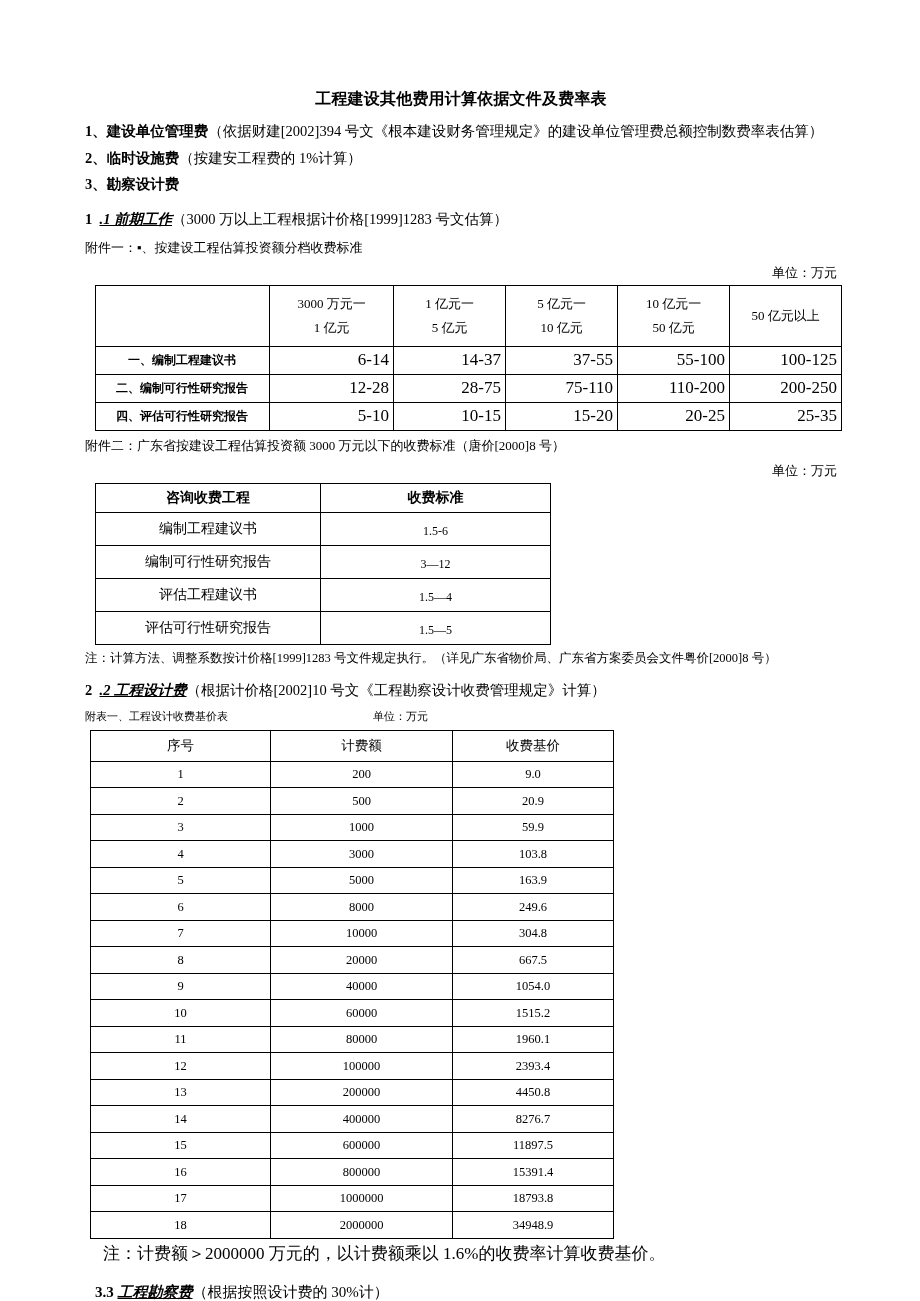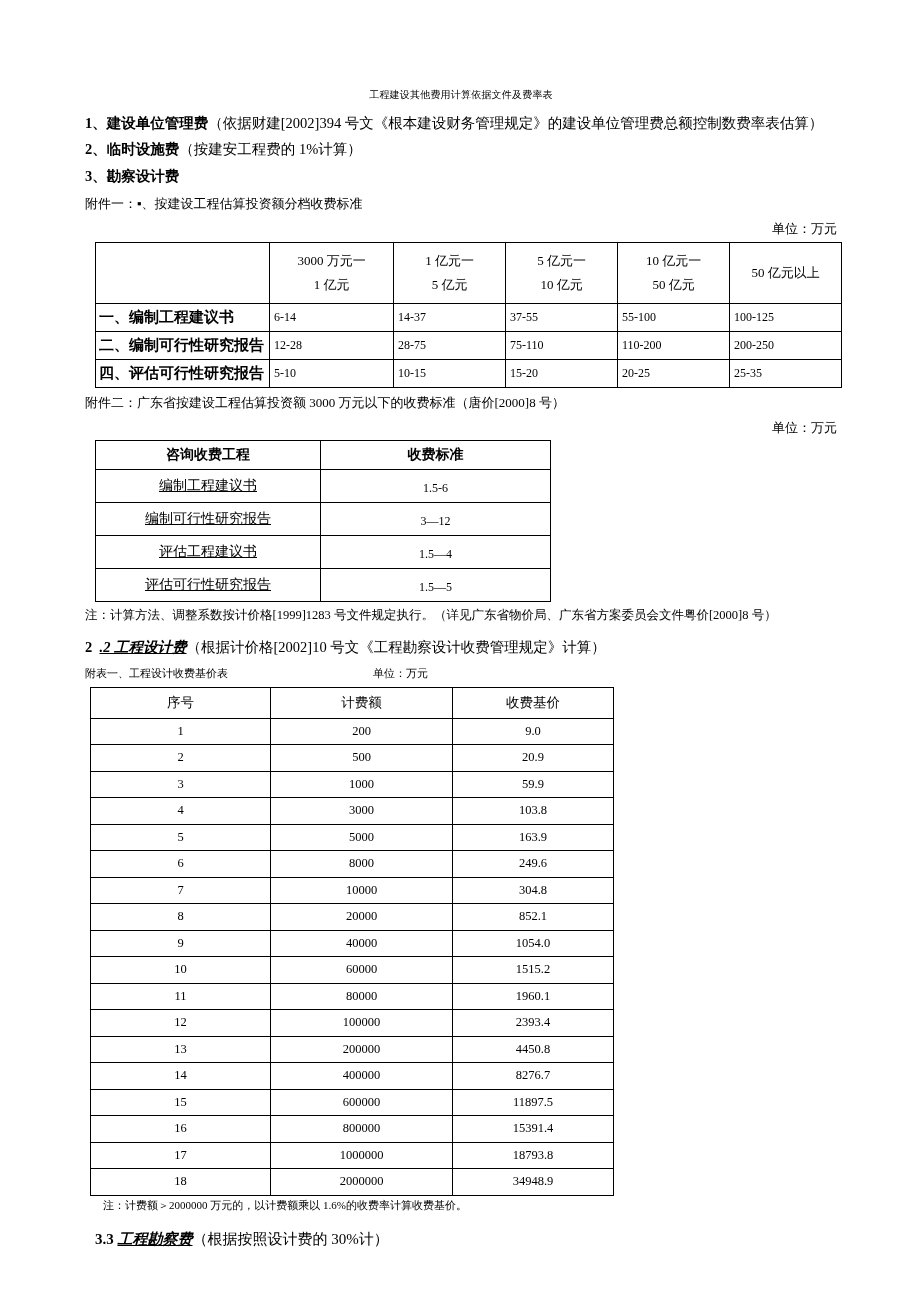--- a/index.html
+++ b/index.html
@@ -25,22 +25,22 @@
   .content {
     position: absolute;
     left: 85px;
     top: 88px;
     width: 752px;
   }
 
   
   .doc-title {
     text-align: center;
-    font-weight: normal;
-    font-size: 10px;
+    font-weight: bold;
+    font-size: 16px;
     letter-spacing: 0.2px;
     margin: 0 0 9px 0;
     line-height: 1.35;
   }
   .para {
     font-size: 14.5px;
     line-height: 1.72;
     margin: 0 0 2px 0;
     text-align: justify;
   }
@@ -111,27 +111,27 @@
   .t1 .c4 { width: 112px; }
   .t1 .c5 { width: 112px; }
   .t1 thead td {
     height: 56px;
     text-align: center;
     line-height: 1.85;
     font-size: 13px;
   }
   .t1 tbody td {
     height: 23px;
-    text-align: left;
+    text-align: right;
+    font-size: 17px;
+  }
+  .t1 tbody td.rowlabel {
+    text-align: center;
+    font-weight: bold;
     font-size: 12px;
-  }
-  .t1 tbody td.rowlabel {
-    text-align: left;
-    font-weight: bold;
-    font-size: 15px;
     padding-left: 3px;
     font-family: Liberation Mono, monospace;
   }
   .t1 .hdr-2line span { display: block; }
 
   
   .t2 {
     width: 455px;
     margin: 0 0 0 10px;
     table-layout: fixed;
@@ -143,21 +143,20 @@
     text-align: center;
     font-weight: bold;
     font-size: 14px;
   }
   .t2 tbody td {
     height: 24px;
     text-align: center;
   }
   .t2 tbody td.k {
     font-size: 14px;
-    text-decoration: underline;
   }
   .t2 tbody td.v {
     font-size: 12px;
     vertical-align: bottom;
     padding-bottom: 6px;
   }
 
   
   .t3 {
     width: 523px;
@@ -171,21 +170,21 @@
     height: 26px;
     text-align: center;
     font-size: 13.5px;
   }
   .t3 tbody td {
     height: 21.5px;
     text-align: center;
     font-size: 12.5px;
   }
   .t3-note {
-    font-size: 11px;
+    font-size: 17px;
     margin: 1px 0 0 18px;
     line-height: 1.6;
   }
 
   .final-head {
     font-size: 15px;
     margin: 13px 0 0 10px;
     line-height: 1.7;
   }
   .final-head .idx { font-weight: bold; }
@@ -202,20 +201,21 @@
   <div class="content">
 
     <div class="doc-title">工程建设其他费用计算依据文件及费率表</div>
 
     <p class="para"><span class="num-lead">1、建设单位管理费</span><span>（依据财建[2002]394 号文《根本建设财务管理规定》的建设单位管理费总额控制数费率表估算）</span></p>
 
     <p class="para"><span class="num-lead">2、临时设施费</span><span>（按建安工程费的 1%计算）</span></p>
 
     <p class="para"><span class="num-lead">3、勘察设计费</span><span></span></p>
 
+    <div class="sub-head"><span class="idx">1</span><span>&nbsp;&nbsp;</span><span class="bi">.1 前期工作</span><span>（3000 万以上工程根据计价格[1999]1283 号文估算）</span></div>
 
     <div class="attach-line">附件一：▪、按建设工程估算投资额分档收费标准</div>
 
     <div class="unit-line">单位：万元</div>
 
     <table class="t1">
       <colgroup>
         <col class="c0">
           <col class="c1">
           <col class="c2">
@@ -362,21 +362,21 @@
             <td>249.6</td>
           </tr>
         <tr>
             <td>7</td>
             <td>10000</td>
             <td>304.8</td>
           </tr>
         <tr>
             <td>8</td>
             <td>20000</td>
-            <td>852.1</td>
+            <td>667.5</td>
           </tr>
         <tr>
             <td>9</td>
             <td>40000</td>
             <td>1054.0</td>
           </tr>
         <tr>
             <td>10</td>
             <td>60000</td>
             <td>1515.2</td>

